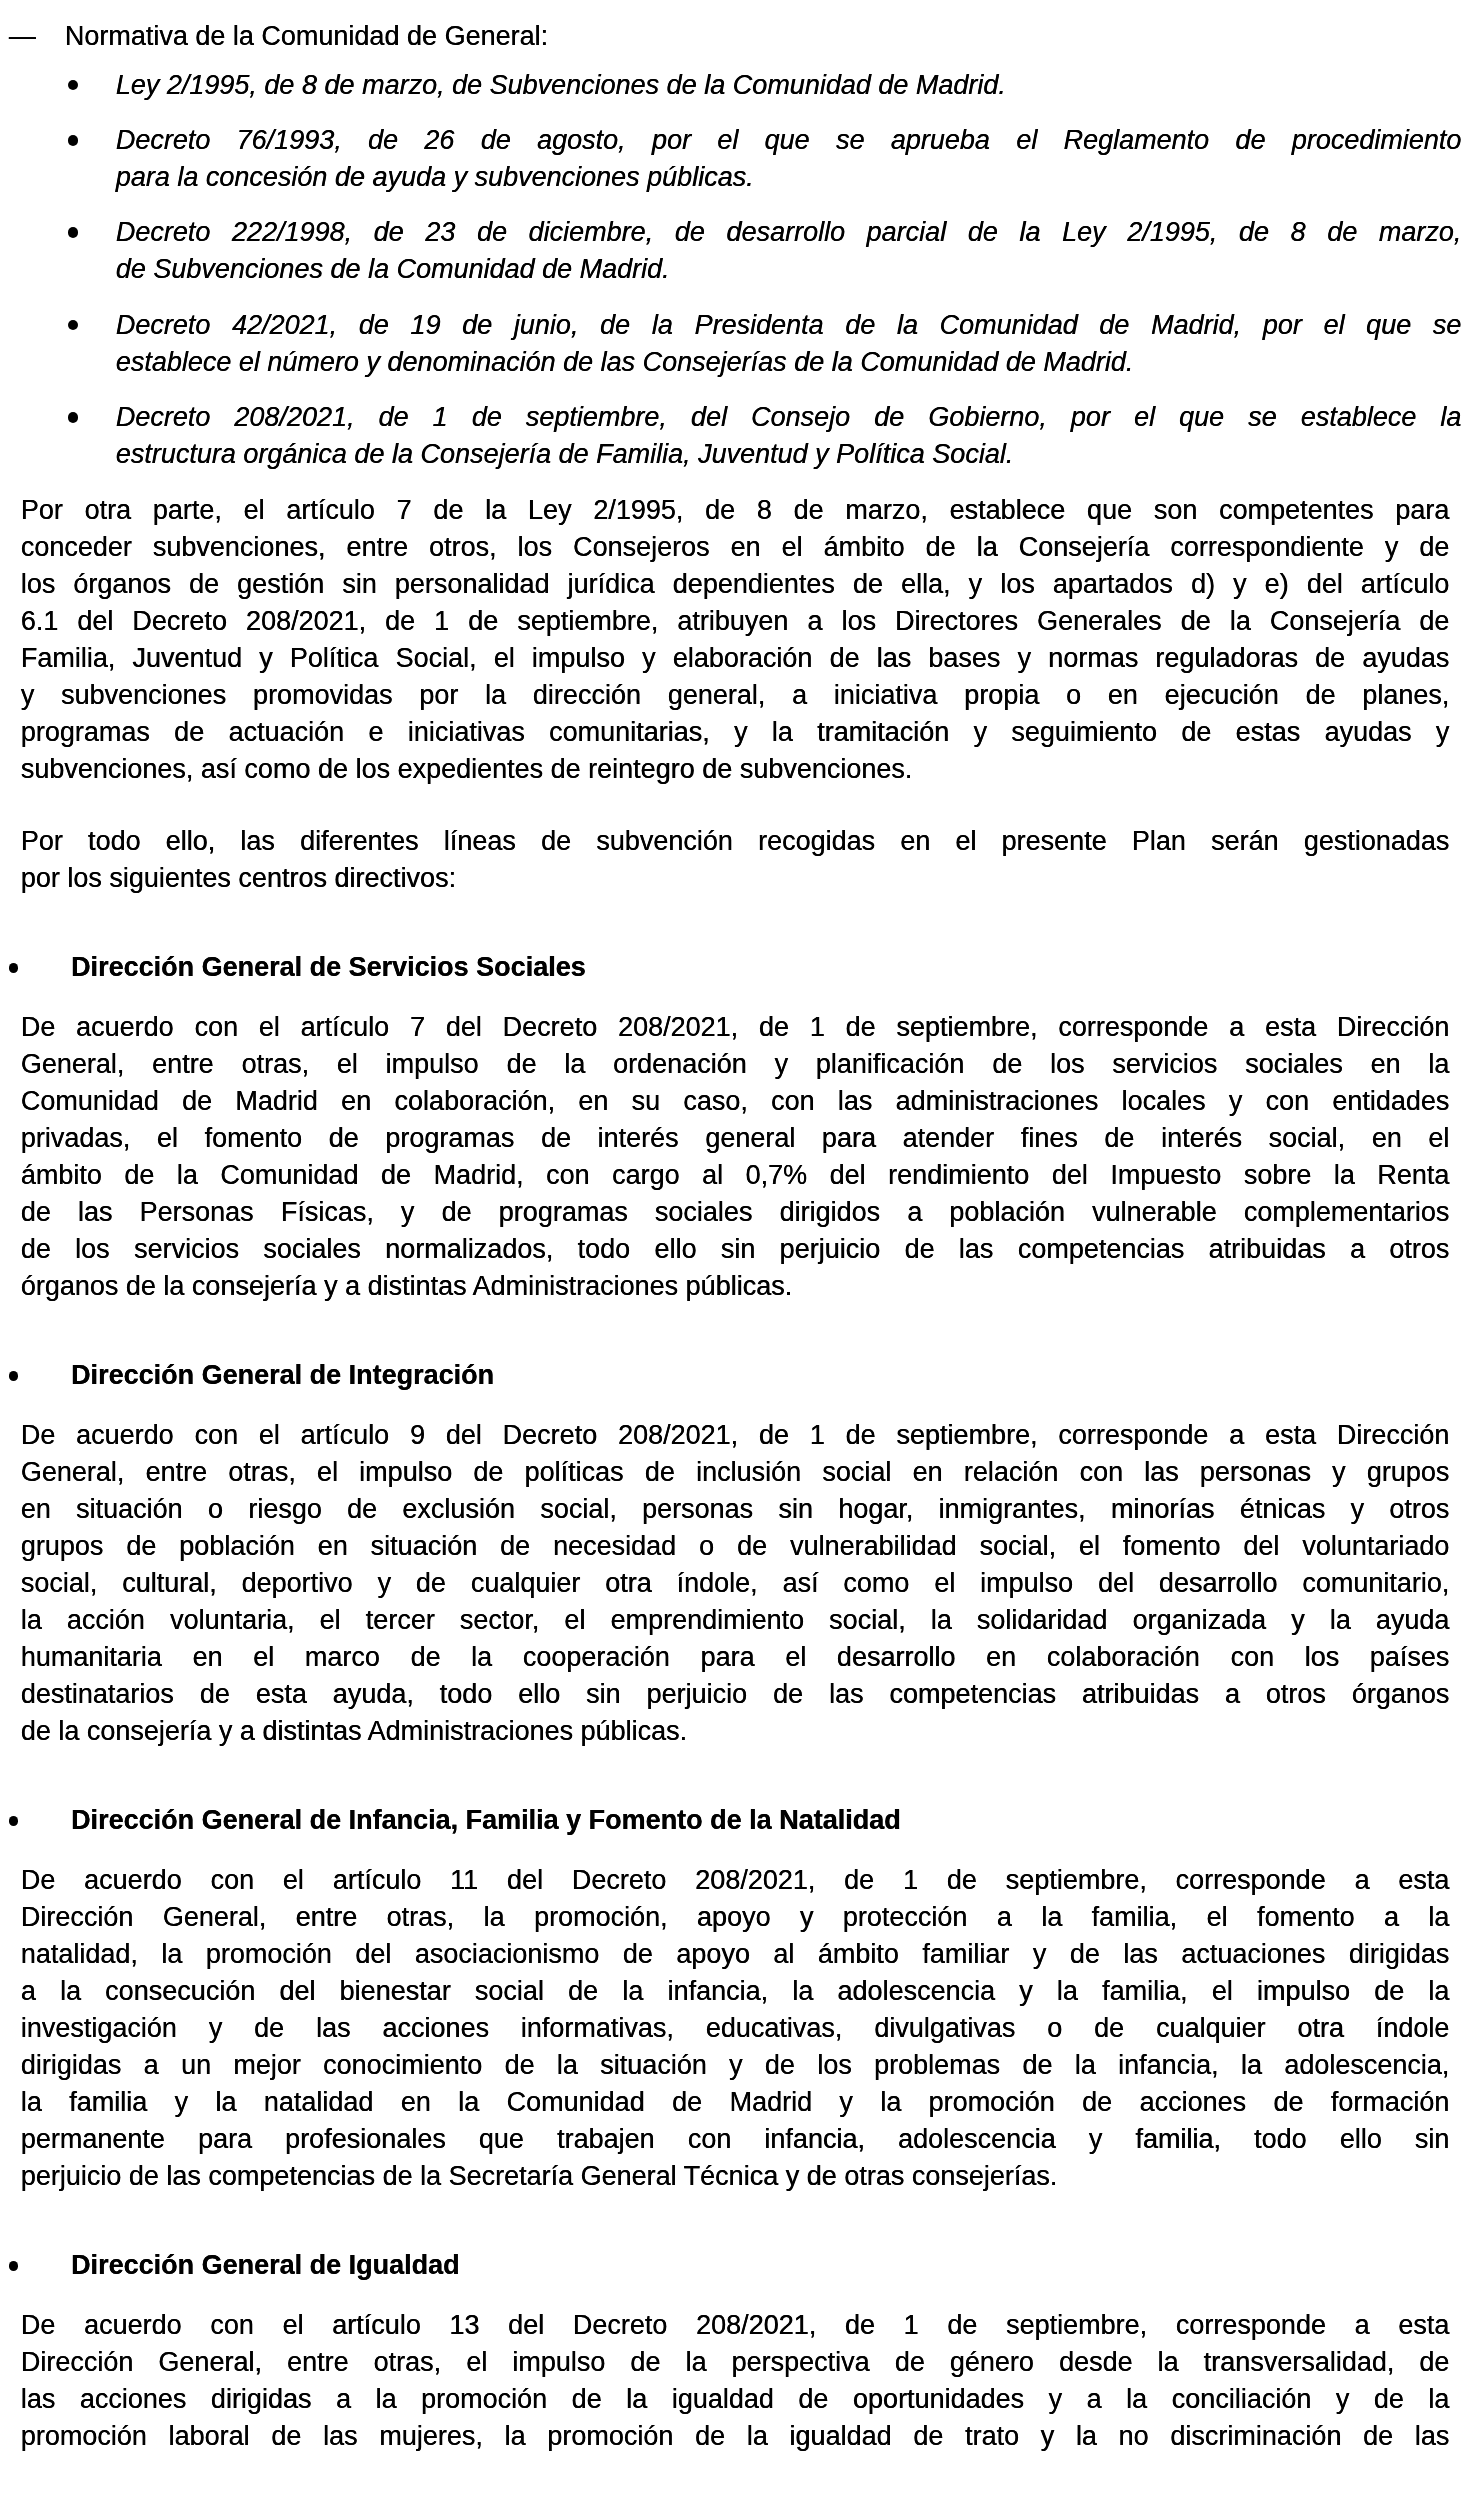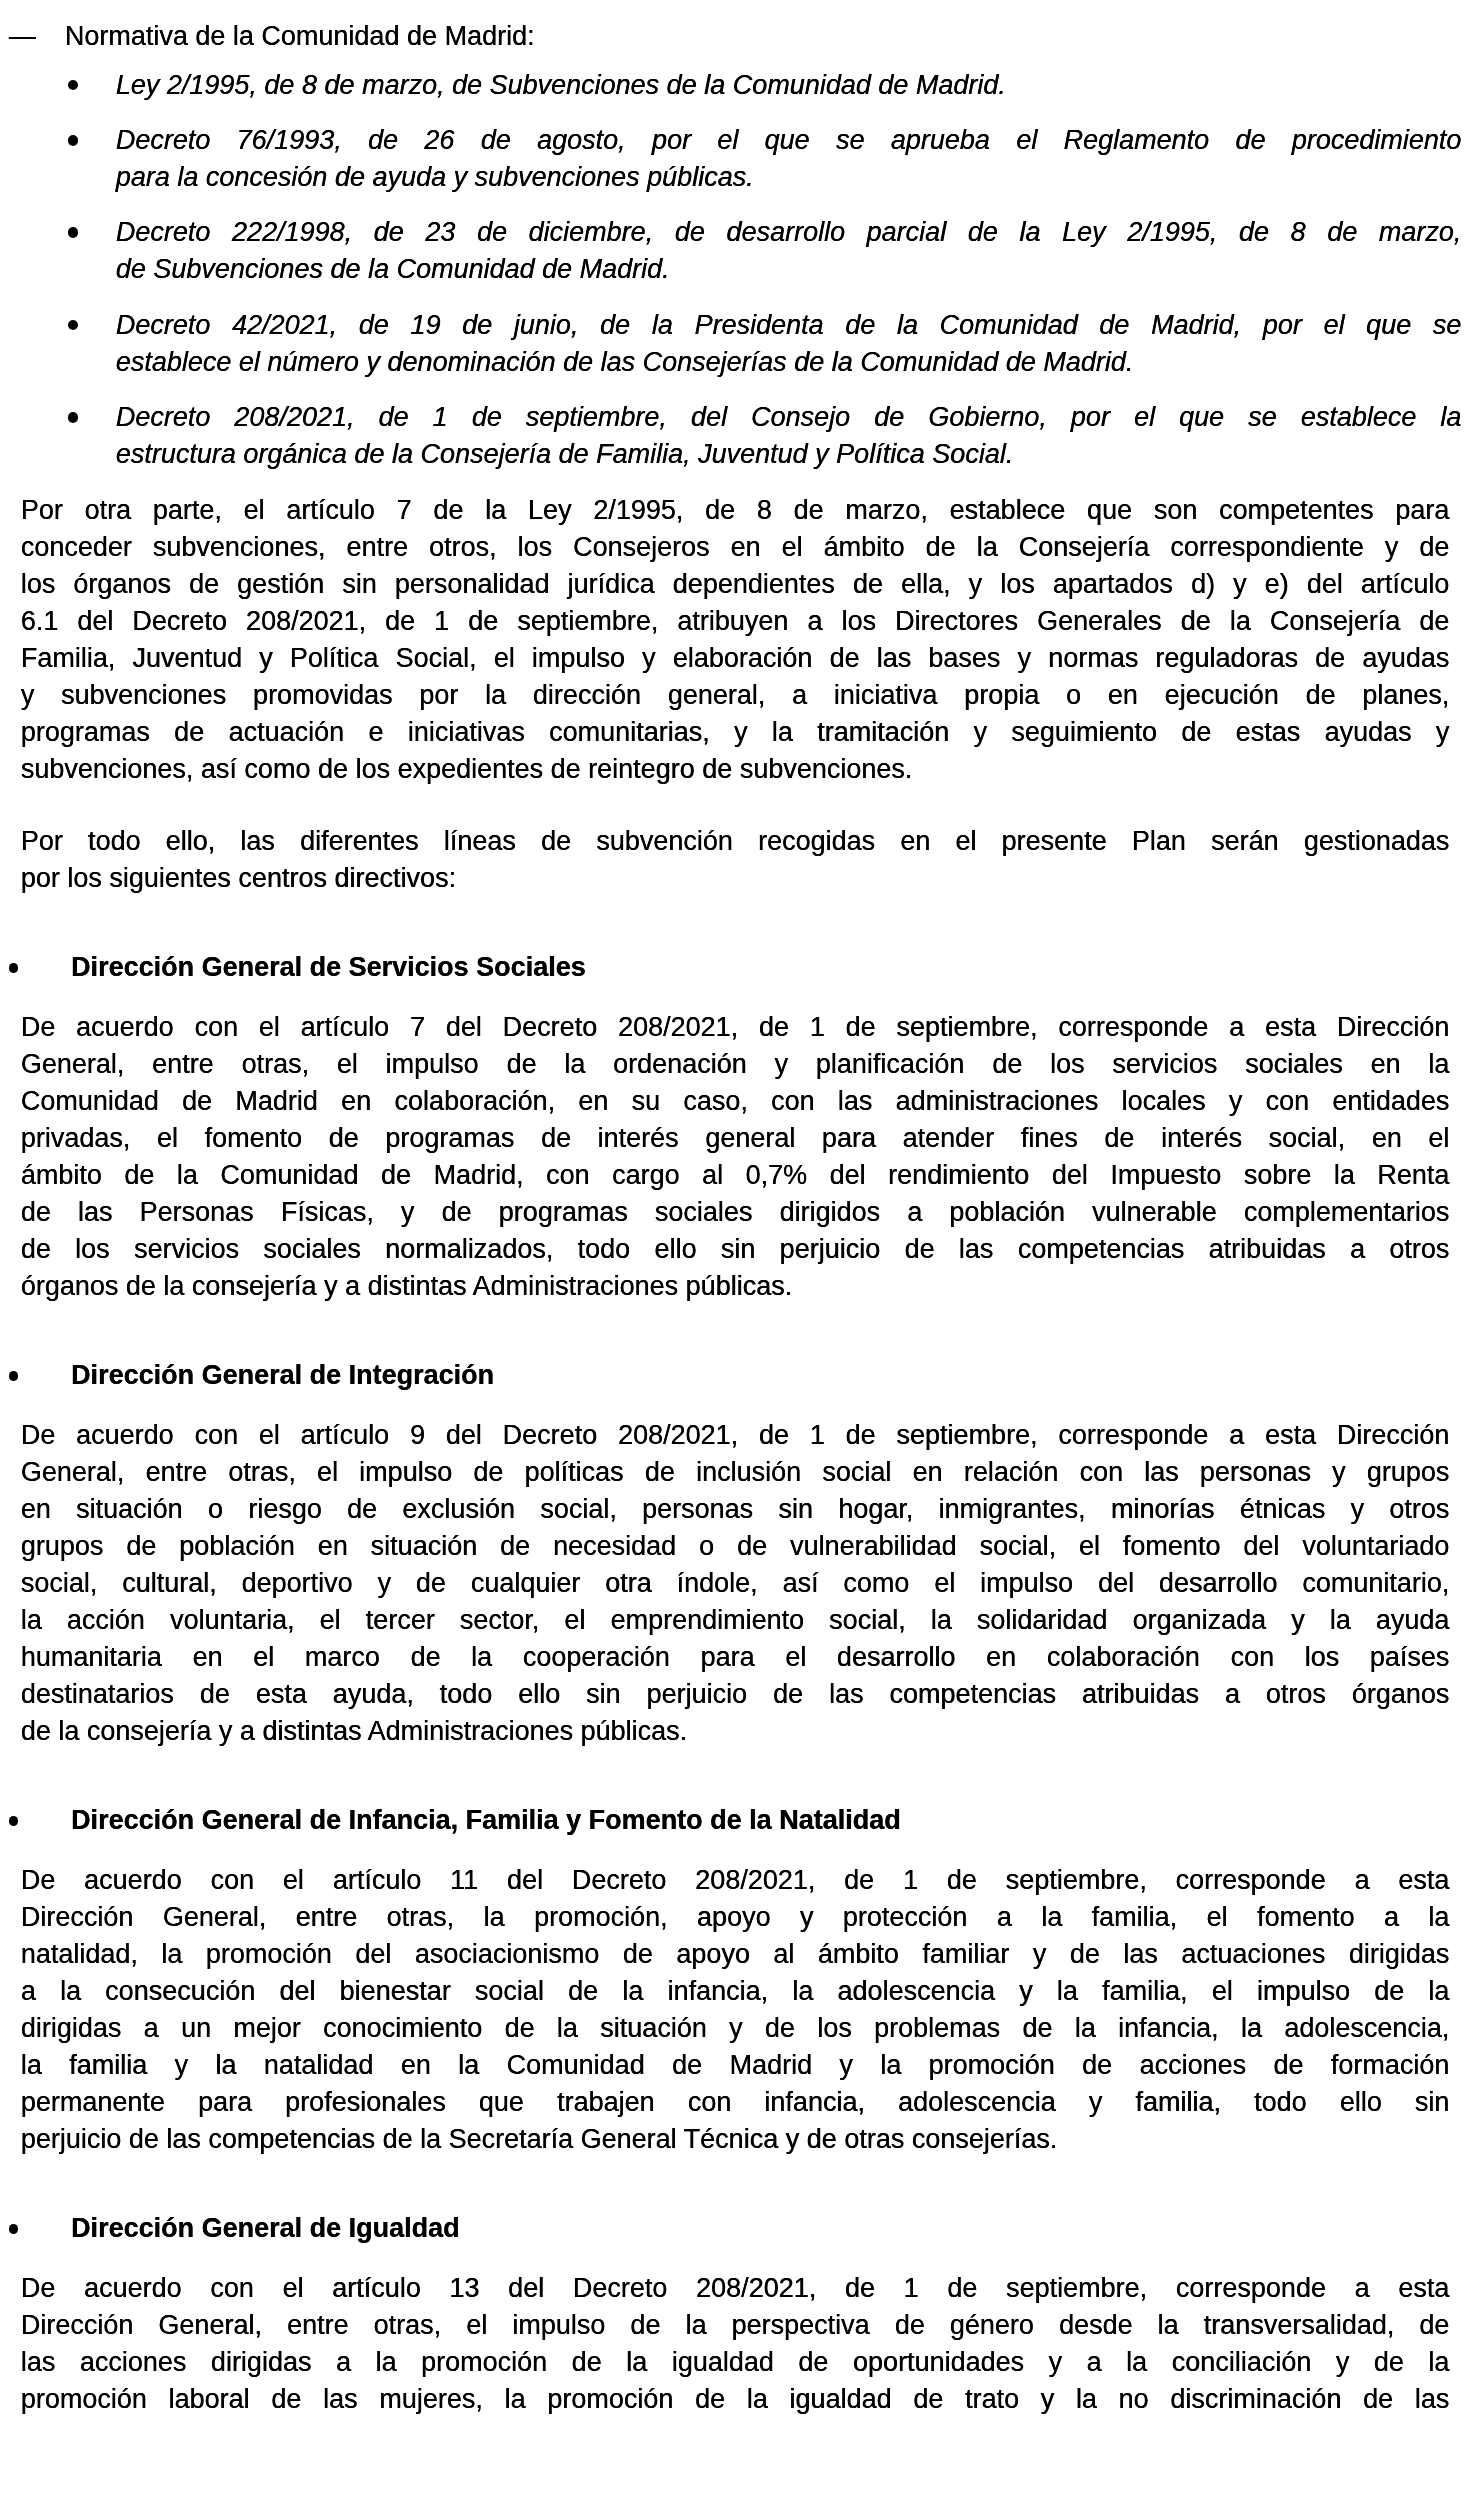--- a/index.html
+++ b/index.html
@@ -55,21 +55,21 @@
     margin-right: 9.6px;
   }
 </style>
 </head>
 <body>
 
 <div class="doc">
 
   <div class="dash-row">
     <span class="dash-marker">—</span>
-    <span class="dash-text">Normativa de la Comunidad de Madrid:</span>
+    <span class="dash-text">Normativa de la Comunidad de General:</span>
   </div>
 
   <ul class="norm-list">
     <li class="norm-item">
       <span class="bullet"></span>
       <div>
           <div class="tl last">Ley 2/1995, de 8 de marzo, de Subvenciones de la Comunidad de Madrid.</div>
         </div>
     </li>
     <li class="norm-item">
@@ -156,20 +156,21 @@
   <div>
     <div class="section-heading">
       <span class="hbullet"></span>
       <span>Dirección General de Infancia, Familia y Fomento de la Natalidad</span>
     </div>
     <div class="para">
         <div class="tl">De acuerdo con el artículo 11 del Decreto 208/2021, de 1 de septiembre, corresponde a esta</div>
         <div class="tl">Dirección General, entre otras, la promoción, apoyo y protección a la familia, el fomento a la</div>
         <div class="tl">natalidad, la promoción del asociacionismo de apoyo al ámbito familiar y de las actuaciones dirigidas</div>
         <div class="tl">a la consecución del bienestar social de la infancia, la adolescencia y la familia, el impulso de la</div>
+        <div class="tl">investigación y de las acciones informativas, educativas, divulgativas o de cualquier otra índole</div>
         <div class="tl">dirigidas a un mejor conocimiento de la situación y de los problemas de la infancia, la adolescencia,</div>
         <div class="tl">la familia y la natalidad en la Comunidad de Madrid y la promoción de acciones de formación</div>
         <div class="tl">permanente para profesionales que trabajen con infancia, adolescencia y familia, todo ello sin</div>
         <div class="tl last">perjuicio de las competencias de la Secretaría General Técnica y de otras consejerías.</div>
       </div>
   </div>
 
   <div>
     <div class="section-heading">
       <span class="hbullet"></span>

